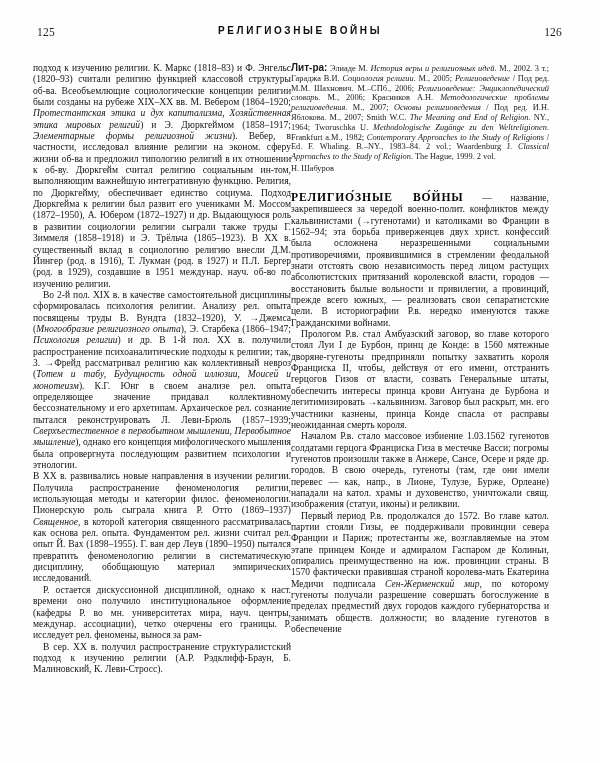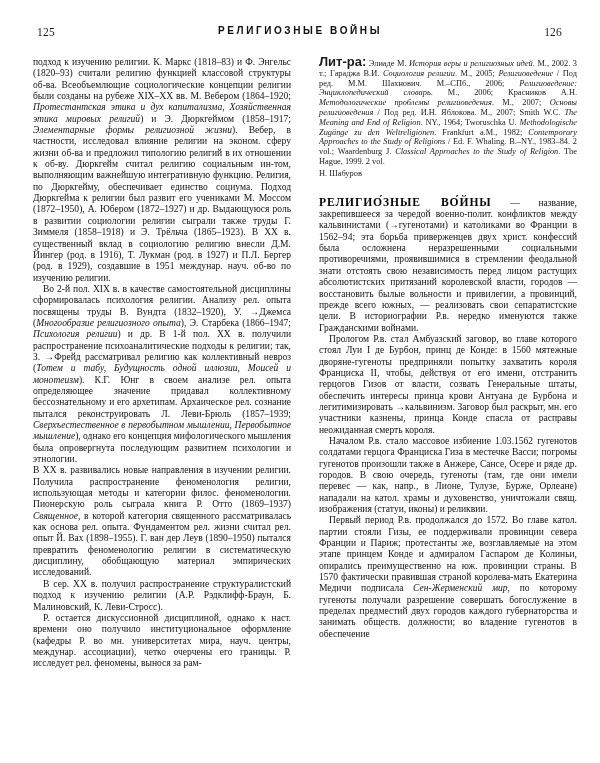--- a/index.html
+++ b/index.html
@@ -47,22 +47,22 @@
     font-family: "Liberation Sans", "DejaVu Sans", sans-serif;
     font-weight: 700;
     font-size: 10px;
     letter-spacing: 2.6px;
     color: #0d0d0d;
     top: -1px;
   }
   
   .columns {
     display: flex;
-    gap: 28px;
-    margin-top: 6px;
+    gap: 0;
+    margin-top: 12px;
     height: 700px;
     align-items: flex-start;
   }
   .col {
     width: 258px;
     flex: 0 0 258px;
   }
   p {
     margin: 0;
     font-size: 9.55px;
@@ -80,21 +80,21 @@
   .biblio {
     margin-top: 1px;
     font-size: 8.35px;
     line-height: 9.8px;
     text-align: justify;
     color: #1a1a1a;
   }
   .biblio .lbl {
     font-family: "Liberation Sans", "DejaVu Sans", sans-serif;
     font-weight: 700;
-    font-size: 13px;
+    font-size: 10px;
   }
   .signature {
     margin-top: 2px;
     font-size: 8.4px;
     text-align: left;
     color: #1a1a1a;
   }
   
   .entry { margin-top: 19px; }
   .entry-head {
@@ -116,22 +116,22 @@
     <span class="runhead-title">РЕЛИГИОЗНЫЕ ВОЙНЫ</span>
     <span class="folio folio-right">126</span>
   </div>
 
   <div class="columns">
 
     <div class="col" id="col-left">
         <p class="noindent"><span>подход к изучению религии. К. Маркс (1818–83) и Ф. Энгельс (1820–93) считали религию функцией классовой структуры об-ва. Всеобъемлющие социологические концепции религии были созданы на рубеже XIX–XX вв. М. Вебером (1864–1920; </span><span class="i">Протестантская этика и дух капитализма, Хозяйственная этика мировых религий</span><span>) и Э. Дюркгеймом (1858–1917; </span><span class="i">Элементарные формы религиозной жизни</span><span>). Вебер, в частности, исследовал влияние религии на эконом. сферу жизни об-ва и предложил типологию религий в их отношении к об-ву. Дюркгейм считал религию социальным ин-том, выполняющим важнейшую интегративную функцию. Религия, по Дюркгейму, обеспечивает единство социума. Подход Дюркгейма к религии был развит его учениками М. Моссом (1872–1950), А. Юбером (1872–1927) и др. Выдающуюся роль в развитии социологии религии сыграли также труды Г. Зиммеля (1858–1918) и Э. Трёльча (1865–1923). В XX в. существенный вклад в социологию религию внесли Д.М. Йингер (род. в 1916), Т. Лукман (род. в 1927) и П.Л. Бергер (род. в 1929), создавшие в 1951 междунар. науч. об-во по изучению религии.</span></p>
         <p class="indent"><span>Во 2-й пол. XIX в. в качестве самостоятельной дисциплины сформировалась психология религии. Анализу рел. опыта посвящены труды В. Вундта (1832–1920), У. </span><span class="arrow">→</span><span>Джемса (</span><span class="i">Многообразие религиозного опыта</span><span>), Э. Старбека (1866–1947; </span><span class="i">Психология религии</span><span>) и др. В 1-й пол. XX в. получили распространение психоаналитические подходы к религии; так, З. </span><span class="arrow">→</span><span>Фрейд рассматривал религию как коллективный невроз (</span><span class="i">Тотем и табу, Будущность одной иллюзии, Моисей и монотеизм</span><span>). К.Г. Юнг в своем анализе рел. опыта определяющее значение придавал коллективному бессознательному и его архетипам. Архаическое рел. сознание пытался реконструировать Л. Леви-Брюль (1857–1939; </span><span class="i">Сверхъестественное в первобытном мышлении, Первобытное мышление</span><span>), однако его концепция мифологического мышления была опровергнута последующим развитием психологии и этнологии.</span></p>
         <p class="noindent"><span>В XX в. развивались новые направления в изучении религии. Получила распространение феноменология религии, использующая методы и категории филос. феноменологии. Пионерскую роль сыграла книга Р. Отто (1869–1937) </span><span class="i">Священное</span><span>, в которой категория священного рассматривалась как основа рел. опыта. Фундаментом рел. жизни считал рел. опыт Й. Вах (1898–1955). Г. ван дер Леув (1890–1950) пытался превратить феноменологию религии в систематическую дисциплину, обобщающую материал эмпирических исследований.</span></p>
+        <p class="indent"><span>Р. остается дискуссионной дисциплиной, однако к наст. времени оно получило институциональное оформление (кафедры Р. во мн. университетах мира, науч. центры, междунар. ассоциации), четко очерчены его границы. Р. исследует рел. феномены, вынося за рам-</span></p>
         <p class="indent"><span>В сер. XX в. получил распространение структуралистский подход к изучению религии (А.Р. Рэдклифф-Браун, Б. Малиновский, К. Леви-Стросс).</span></p>
-        <p class="indent"><span>Р. остается дискуссионной дисциплиной, однако к наст. времени оно получило институциональное оформление (кафедры Р. во мн. университетах мира, науч. центры, междунар. ассоциации), четко очерчены его границы. Р. исследует рел. феномены, вынося за рам-</span></p>
       </div>
 
     <div class="col" id="col-right">
         <p class="biblio"><span class="lbl">Лит-ра:</span><span> Элиаде М. </span><span class="i">История веры и религиозных идей</span><span>. М., 2002. 3 т.; Гараджа В.И. </span><span class="i">Социология религии</span><span>. М., 2005; </span><span class="i">Религиоведение</span><span> / Под ред. М.М. Шахнович. М.–СПб., 2006; </span><span class="i">Религиоведение: Энциклопедический словарь</span><span>. М., 2006; Красников А.Н. </span><span class="i">Методологические проблемы религиоведения</span><span>. М., 2007; </span><span class="i">Основы религиоведения</span><span> / Под ред. И.Н. Яблокова. М., 2007; Smith W.C. </span><span class="i">The Meaning and End of Religion</span><span>. NY., 1964; Tworuschka U. </span><span class="i">Methodologische Zugänge zu den Weltreligionen</span><span>. Frankfurt a.M., 1982; </span><span class="i">Contemporary Approaches to the Study of Religions</span><span> / Ed. F. Whaling. B.–NY., 1983–84. 2 vol.; Waardenburg J. </span><span class="i">Classical Approaches to the Study of Religion</span><span>. The Hague, 1999. 2 vol.</span></p>
         <div class="signature">Н. Шабуров</div>
         <div class="entry">
           <p class="noindent entry-body"><span class="entry-head">РЕЛИГИО́ЗНЫЕ ВО́ЙНЫ</span><span> — название, закрепившееся за чередой военно-полит. конфликтов между кальвинистами (</span><span class="arrow">→</span><span>гугенотами) и католиками во Франции в 1562–94; эта борьба приверженцев двух христ. конфессий была осложнена неразрешенными социальными противоречиями, проявившимися в стремлении феодальной знати отстоять свою независимость перед лицом растущих абсолютистских притязаний королевской власти, городов — восстановить былые вольности и привилегии, а провинций, прежде всего южных, — реализовать свои сепаратистские цели. В историографии Р.в. нередко именуются также Гражданскими войнами.</span></p>
           <p class="indent entry-body"><span>Прологом Р.в. стал Амбуазский заговор, во главе которого стоял Луи I де Бурбон, принц де Конде: в 1560 мятежные дворяне-гугеноты предприняли попытку захватить короля Франциска II, чтобы, действуя от его имени, отстранить герцогов Гизов от власти, созвать Генеральные штаты, обеспечить интересы принца крови Антуана де Бурбона и легитимизировать </span><span class="arrow">→</span><span>кальвинизм. Заговор был раскрыт, мн. его участники казнены, принца Конде спасла от расправы неожиданная смерть короля.</span></p>
           <p class="indent entry-body"><span>Началом Р.в. стало массовое избиение 1.03.1562 гугенотов солдатами герцога Франциска Гиза в местечке Васси; погромы гугенотов произошли также в Анжере, Сансе, Осере и ряде др. городов. В свою очередь, гугеноты (там, где они имели перевес — как, напр., в Лионе, Тулузе, Бурже, Орлеане) нападали на катол. храмы и духовенство, уничтожали свящ. изображения (статуи, иконы) и реликвии.</span></p>
           <p class="indent entry-body"><span>Первый период Р.в. продолжался до 1572. Во главе катол. партии стояли Гизы, ее поддерживали провинции севера Франции и Париж; протестанты же, возглавляемые на этом этапе принцем Конде и адмиралом Гаспаром де Колиньи, опирались преимущественно на юж. провинции страны. В 1570 фактически правившая страной королева-мать Екатерина Медичи подписала </span><span class="i">Сен-Жерменский мир</span><span>, по которому гугеноты получали разрешение совершать богослужение в пределах предместий двух городов каждого губернаторства и занимать обществ. должности; во владение гугенотов в обеспечение</span></p>

